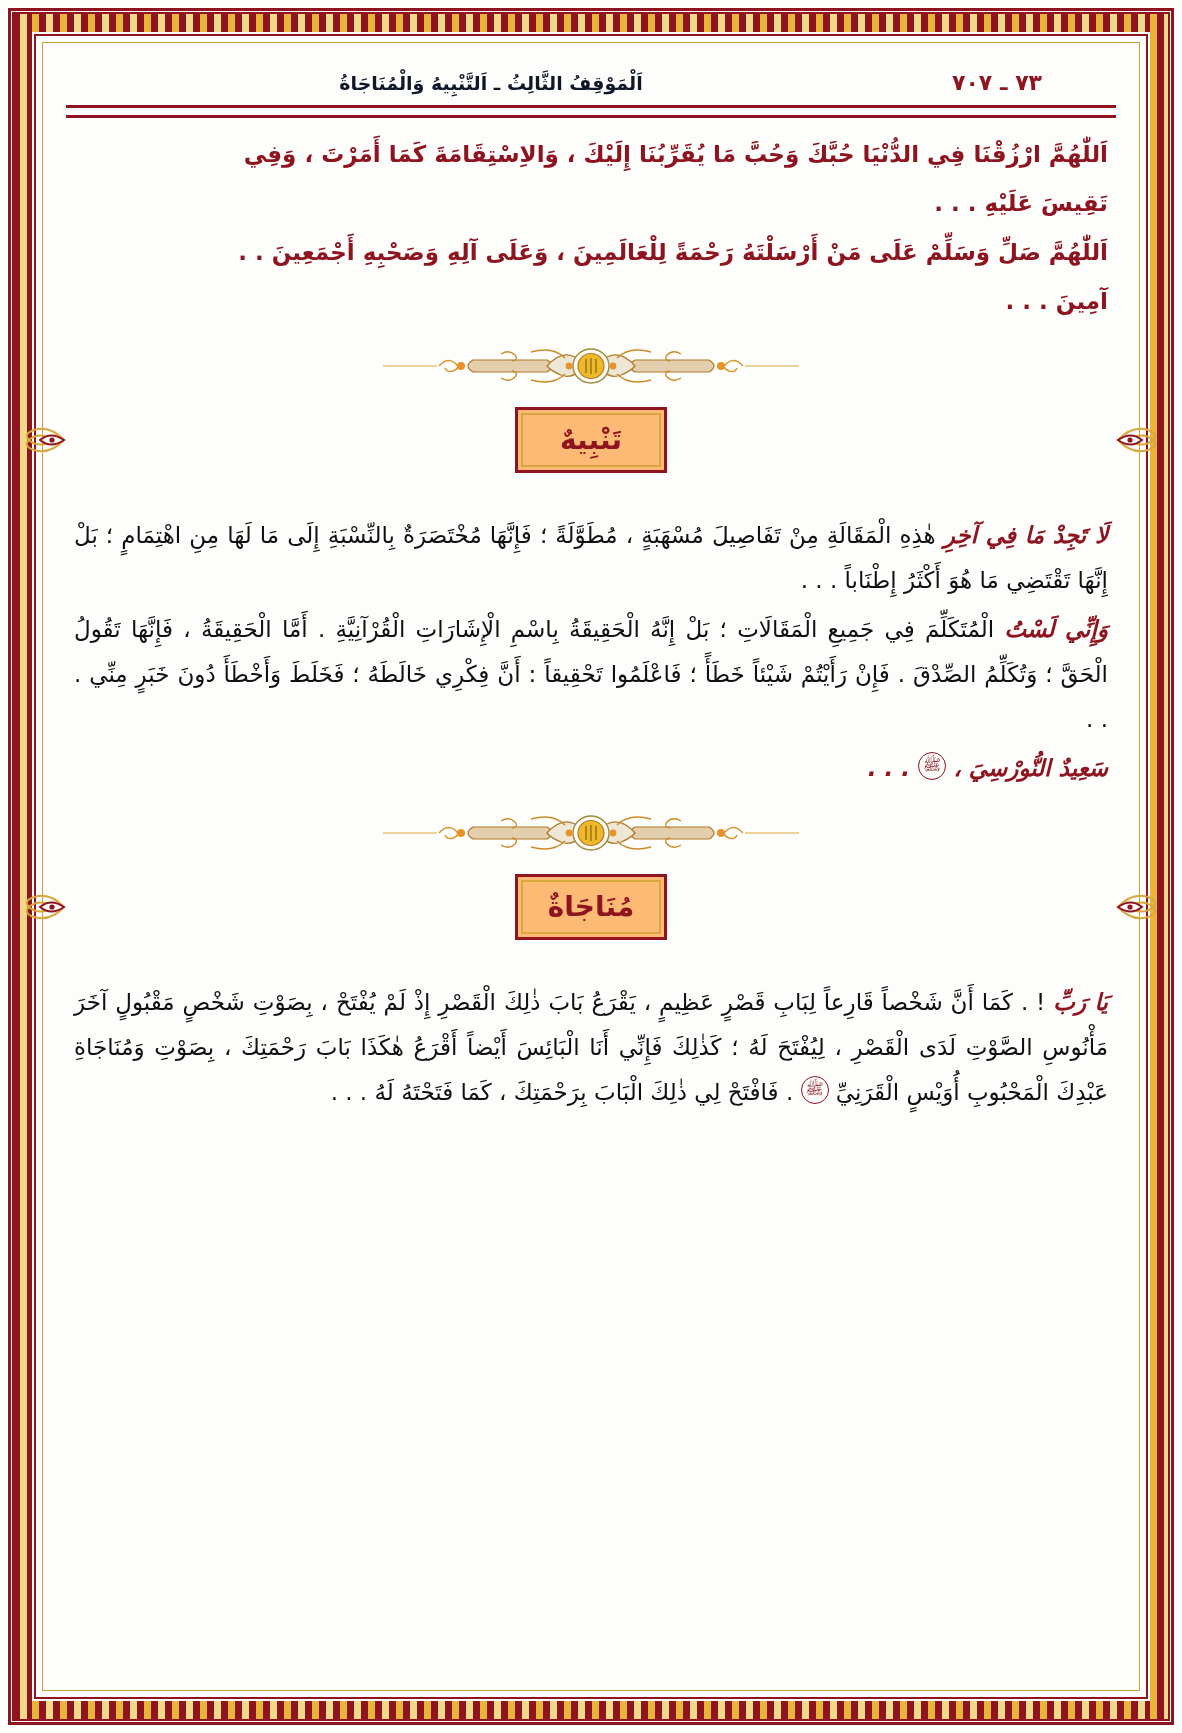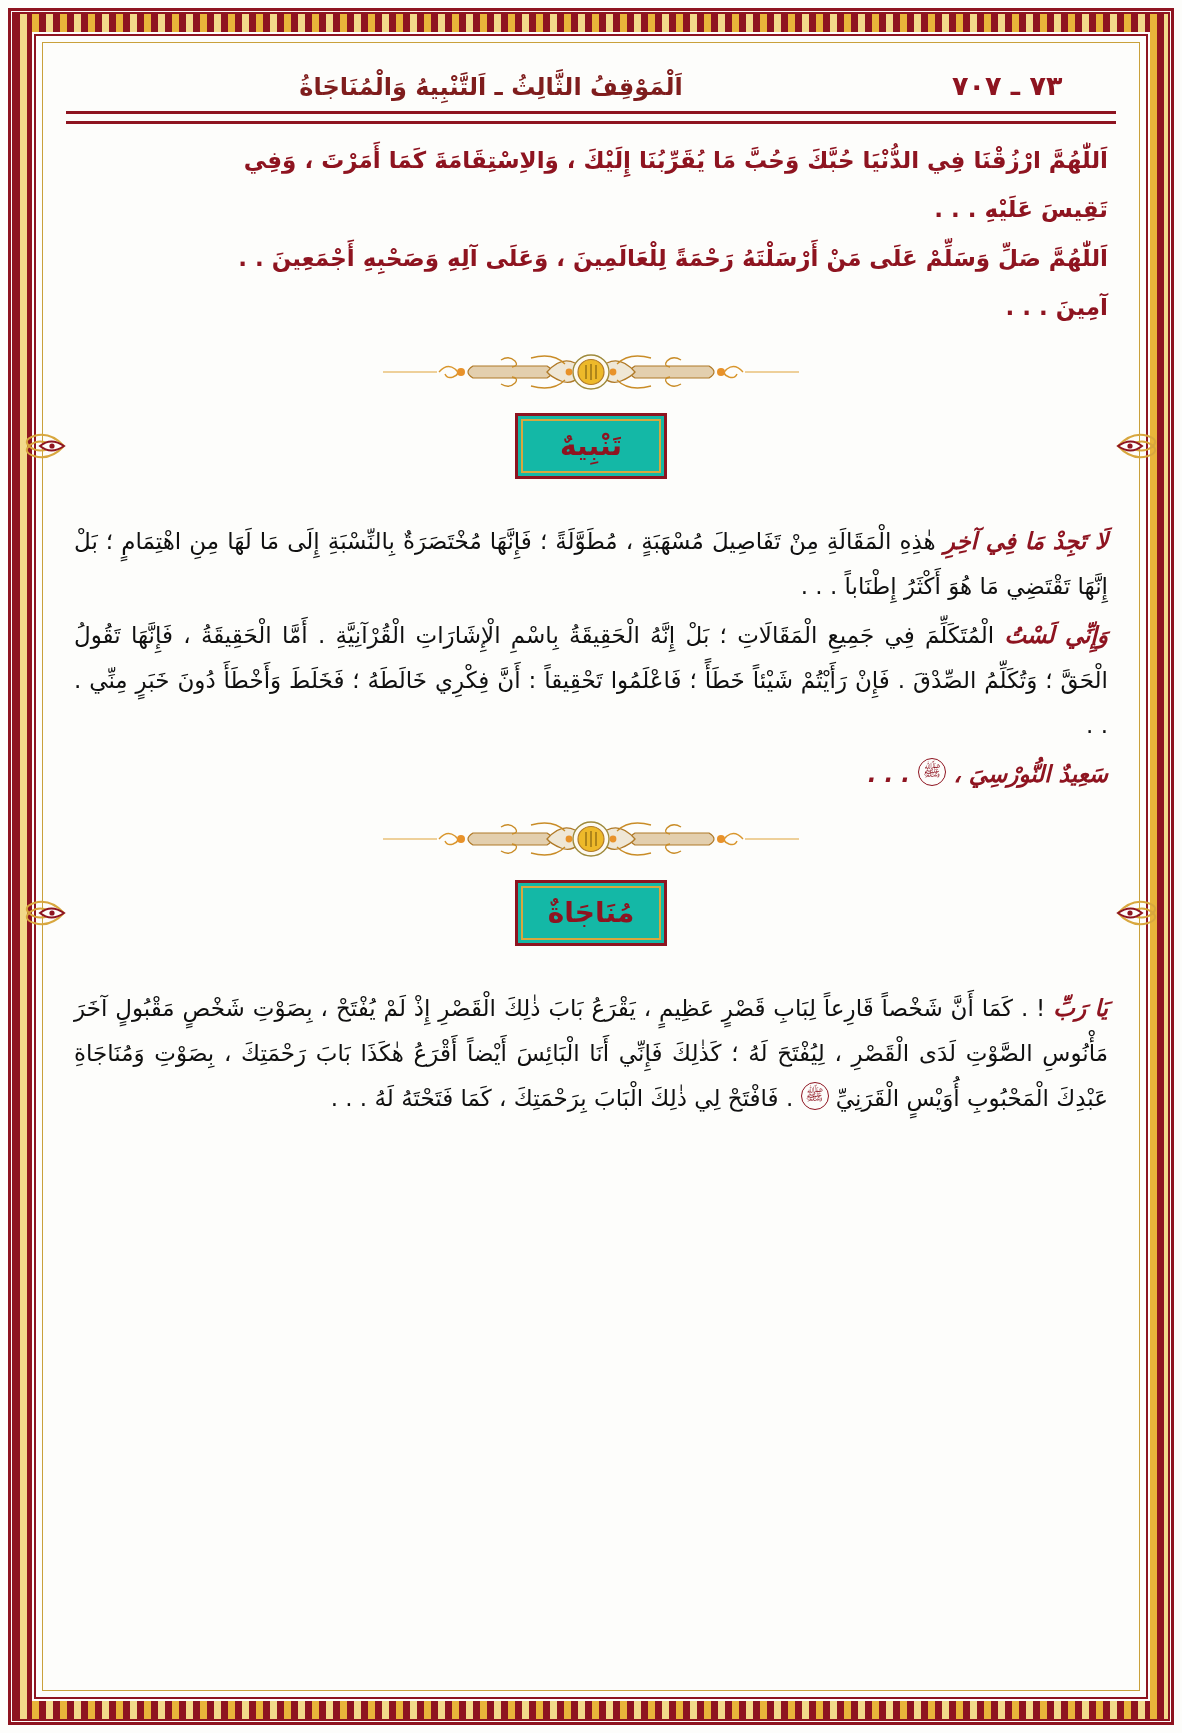--- a/index.html
+++ b/index.html
@@ -78,31 +78,31 @@
     display: flex;
     align-items: baseline;
     justify-content: flex-start;
     gap: 40px;
     padding: 18px 14px 0 14px;
     direction: rtl;
   }
   .header-title {
     flex: 1 1 auto;
     text-align: center;
-    color: #7f1d1d;
+    color: #0f172a;
     font-family: "DejaVu Sans", sans-serif;
-    font-size: 24px;
+    font-size: 19px;
     font-weight: bold;
     letter-spacing: 0;
     white-space: nowrap;
   }
   .header-pages {
     flex: 0 0 auto;
     color: #8e1420;
-    font-size: 27px;
+    font-size: 22px;
     font-weight: bold;
     direction: ltr;
     min-width: 150px;
     text-align: left;
     padding-right: 10px;
   }
   .header-rule {
     margin: 10px 10px 0 10px;
     height: 7px;
     border-top: 3px solid #8e1420;
@@ -191,21 +191,21 @@
     align-items: center;
     justify-content: center;
     margin: 10px 0 22px 0;
     position: relative;
     height: 74px;
   }
   .cartouche {
     position: relative;
     border: 3px solid #8e1420;
     padding: 3px;
-    background: #14b8a6;
+    background: #fdba74;
     box-sizing: border-box;
     height: 66px;
     min-width: 152px;
     display: flex;
     align-items: center;
     justify-content: center;
   }
   .cartouche-inner {
     border: 2px solid #d8a73e;
     width: 100%;

